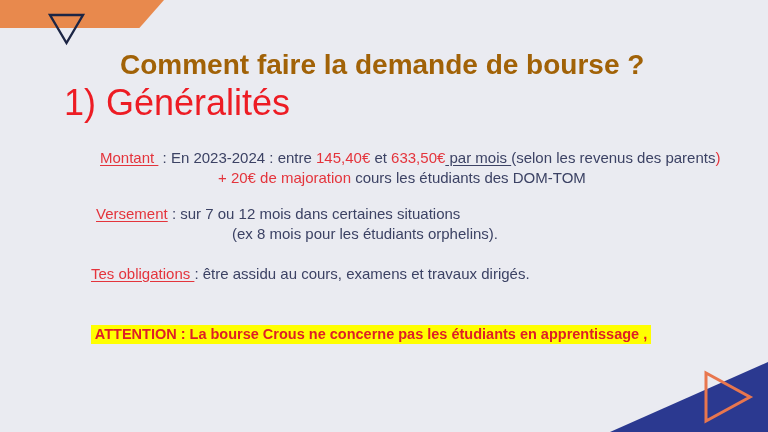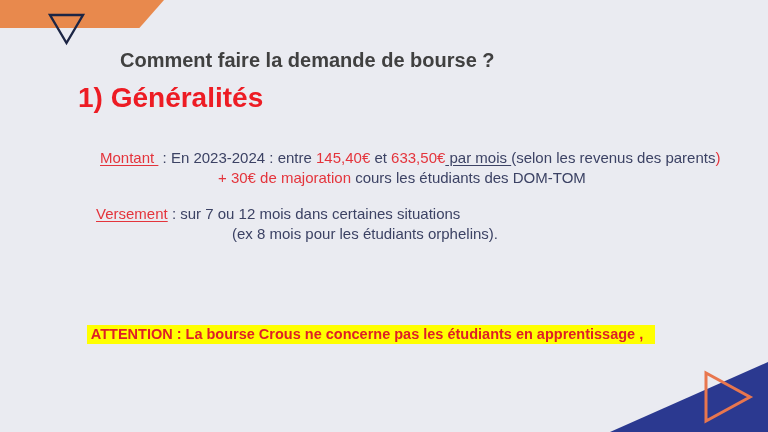--- a/index.html
+++ b/index.html
@@ -26,26 +26,26 @@
     width:158px; height:70px;
     background:#2B3990;
     clip-path:polygon(100% 0, 100% 100%, 0 100%);
   }
   .play-tri {
     position:absolute; left:699px; top:367px;
   }
   
   .title {
     position:absolute; left:120px; top:49px;
-    font-size:20px; font-weight:bold;
-    color:#404040; white-space:pre;
+    font-size:28px; font-weight:bold;
+    color:#a16207; white-space:pre;
   }
   .heading {
-    position:absolute; left:78px; top:82px;
-    font-size:28px; font-weight:bold;
+    position:absolute; left:64px; top:82px;
+    font-size:36px; font-weight:normal;
     color:#ED1C24; white-space:pre;
   }
   .line {
     position:absolute;
     font-size:15px; line-height:19px;
     color:#3C4264;
     white-space:pre;
     text-align:right;
   }
   .montant-1 { left:100px; top:148px; }
@@ -57,21 +57,21 @@
   .u-red { color:#E4343C; text-decoration:underline; text-underline-offset:2px; }
   .u-navy { text-decoration:underline; text-underline-offset:2px; }
   .attn {
     position:absolute; left:75px; top:324px; width:592px;
     text-align:center;
     font-size:14.5px; font-weight:bold; line-height:21px;
     color:#DE1F27;
   }
   .attn .hl {
     background:#FFFF00;
-    padding:1px 12px 2px 4px;
+    padding:1px 4px 2px 4px;
   }
 </style>
 </head>
 <body>
 
 <div class="slide">
 
   <div class="orange-band"></div>
 
   <svg class="down-tri" width="39" height="33" viewBox="0 0 39 33">
@@ -83,24 +83,25 @@
   <svg class="play-tri" width="58" height="60" viewBox="0 0 58 60">
     <polygon points="7,6 7,54 51,30" fill="none" stroke="#E8764E" stroke-width="3"></polygon>
   </svg>
 
   <div class="title">Comment faire la demande de bourse ?</div>
 
   <div class="heading">1) Généralités</div>
 
   <p class="line montant-1"><span class="u-red">Montant </span><span> : En 2023-2024 : entre </span><span class="red">145,40€</span><span> et </span><span class="red">633,50€</span><span class="u-navy"> par mois </span><span>(selon les revenus des parents</span><span class="red">)</span></p>
 
-  <p class="line montant-2"><span class="red">+ 30€ de majoration</span><span> cours les étudiants des DOM-TOM</span></p>
+  <p class="line montant-2"><span class="red">+ 20€ de majoration</span><span> cours les étudiants des DOM-TOM</span></p>
 
   <p class="line versement-1"><span class="u-red">Versement</span><span> : sur 7 ou 12 mois dans certaines situations</span></p>
 
   <p class="line versement-2"><span>(ex 8 mois pour les étudiants orphelins).</span></p>
 
+  <p class="line obligations-1"><span class="u-red">Tes obligations </span><span>: être assidu au cours, examens et travaux dirigés.</span></p>
 
   <div class="attn">
     <div><span class="hl">ATTENTION :  La bourse Crous ne concerne pas les étudiants en apprentissage ,</span></div>
   </div>
 
 </div>
 
 </body></html>

